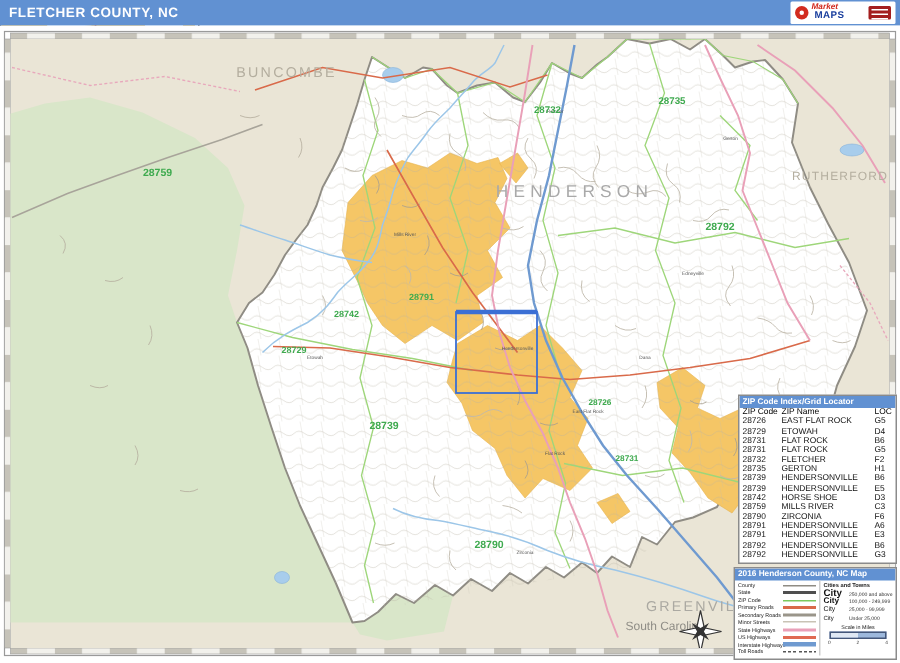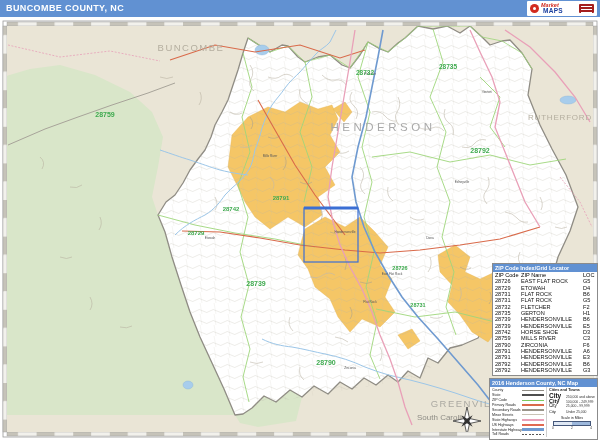--- a/index.html
+++ b/index.html
@@ -63,21 +63,21 @@
 
   
   #inset{left:7px;top:305px;width:131px;height:128px;border:1px solid #555;background:#fff;}
 </style>
 </head>
 <body>
 
 <div id="stage">
 
   <div id="titlebar">
-    <span class="t">BUNCOMBE COUNTY, NC</span>
+    <span class="t">FLETCHER COUNTY, NC</span>
     <div id="logo">
       <span class="disc"></span>
       <span class="nm1">Market</span>
       <span class="nm2">MAPS</span>
       <span class="badge">
           <i></i>
           <i></i>
           <i></i>
         </span>
     </div>

